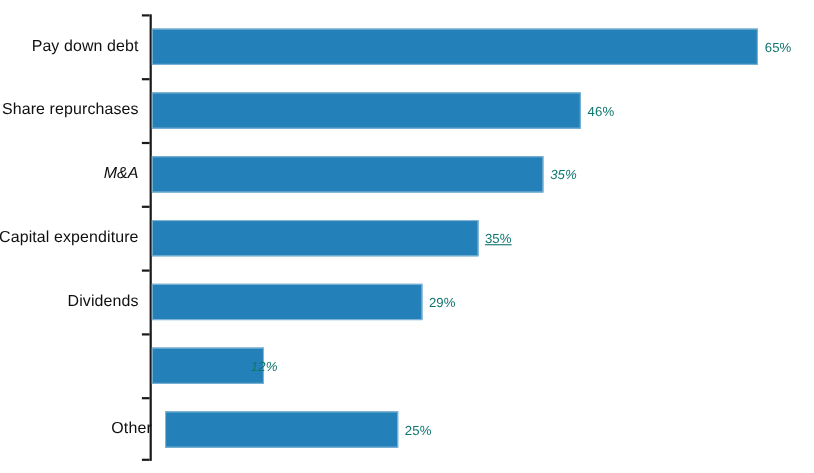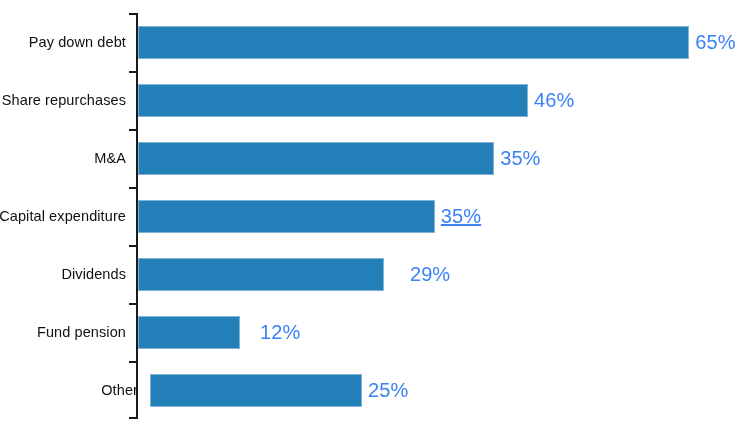--- a/index.html
+++ b/index.html
@@ -70,22 +70,22 @@
     background: #2380b8;
     border: 1px solid #7fb4d4;
     box-sizing: border-box;
   }
   .bar-value {
     position: absolute;
     top: 13px;
     height: 33px;
     display: flex;
     align-items: center;
-    font-size: 20px;
-    color: #3b82f6;
+    font-size: 12px;
+    color: #0f766e;
     white-space: nowrap;
     letter-spacing: 0.1px;
   }
 </style>
 </head>
 <body>
 
 <div id="chart-root">
   <div id="plot-area">
 
@@ -105,42 +105,41 @@
       <div class="bar" style="width: 551.2px; background: rgb(35, 128, 184); border-color: rgb(127, 180, 212);"></div>
       <div class="bar-value" style="left: 695.2px;">65%</div>
     </div>
 
     <div class="bar-row" style="top:71px;">
       <div class="cat-label">Share repurchases</div>
       <div class="bar" style="width: 390.08px; background: rgb(35, 128, 184); border-color: rgb(127, 180, 212);"></div>
       <div class="bar-value" style="left: 534.08px; text-align: center;">46%</div>
     </div>
 
-    <div class="bar-row" style="top:129px;">
+    <div class="bar-row" style="top:129px;font-style:italic;">
       <div class="cat-label">M&amp;A</div>
       <div class="bar" style="width: 356.16px; background: rgb(35, 128, 184); border-color: rgb(127, 180, 212);"></div>
       <div class="bar-value" style="left: 500.16px;">35%</div>
     </div>
 
     <div class="bar-row" style="top:187px;">
       <div class="cat-label">Capital expenditure</div>
       <div class="bar" style="width: 296.8px; background: rgb(35, 128, 184); border-color: rgb(127, 180, 212);"></div>
       <div class="bar-value" style="left: 440.8px; text-decoration: underline;">35%</div>
     </div>
 
     <div class="bar-row" style="top:245px;">
       <div class="cat-label">Dividends</div>
       <div class="bar" style="width: 245.92px; background: rgb(35, 128, 184); border-color: rgb(127, 180, 212);"></div>
-      <div class="bar-value" style="left: 389.92px; margin-left: 20px;">29%</div>
+      <div class="bar-value" style="left: 389.92px;">29%</div>
     </div>
 
     <div class="bar-row" style="top:303px;">
-      <div class="cat-label">Fund pension</div>
       <div class="bar" style="width: 101.76px; background: rgb(35, 128, 184); border-color: rgb(127, 180, 212);"></div>
-      <div class="bar-value" style="left: 260px;">12%</div>
+      <div class="bar-value" style="left: 228px; font-style: italic;">12%</div>
     </div>
 
     <div class="bar-row" style="top:361px;margin-left:12px;">
       <div class="cat-label">Other</div>
       <div class="bar" style="width: 212px; background: rgb(35, 128, 184); border-color: rgb(127, 180, 212);"></div>
       <div class="bar-value" style="left: 356px; text-align: right;">25%</div>
     </div>
 
   </div>
 </div>

